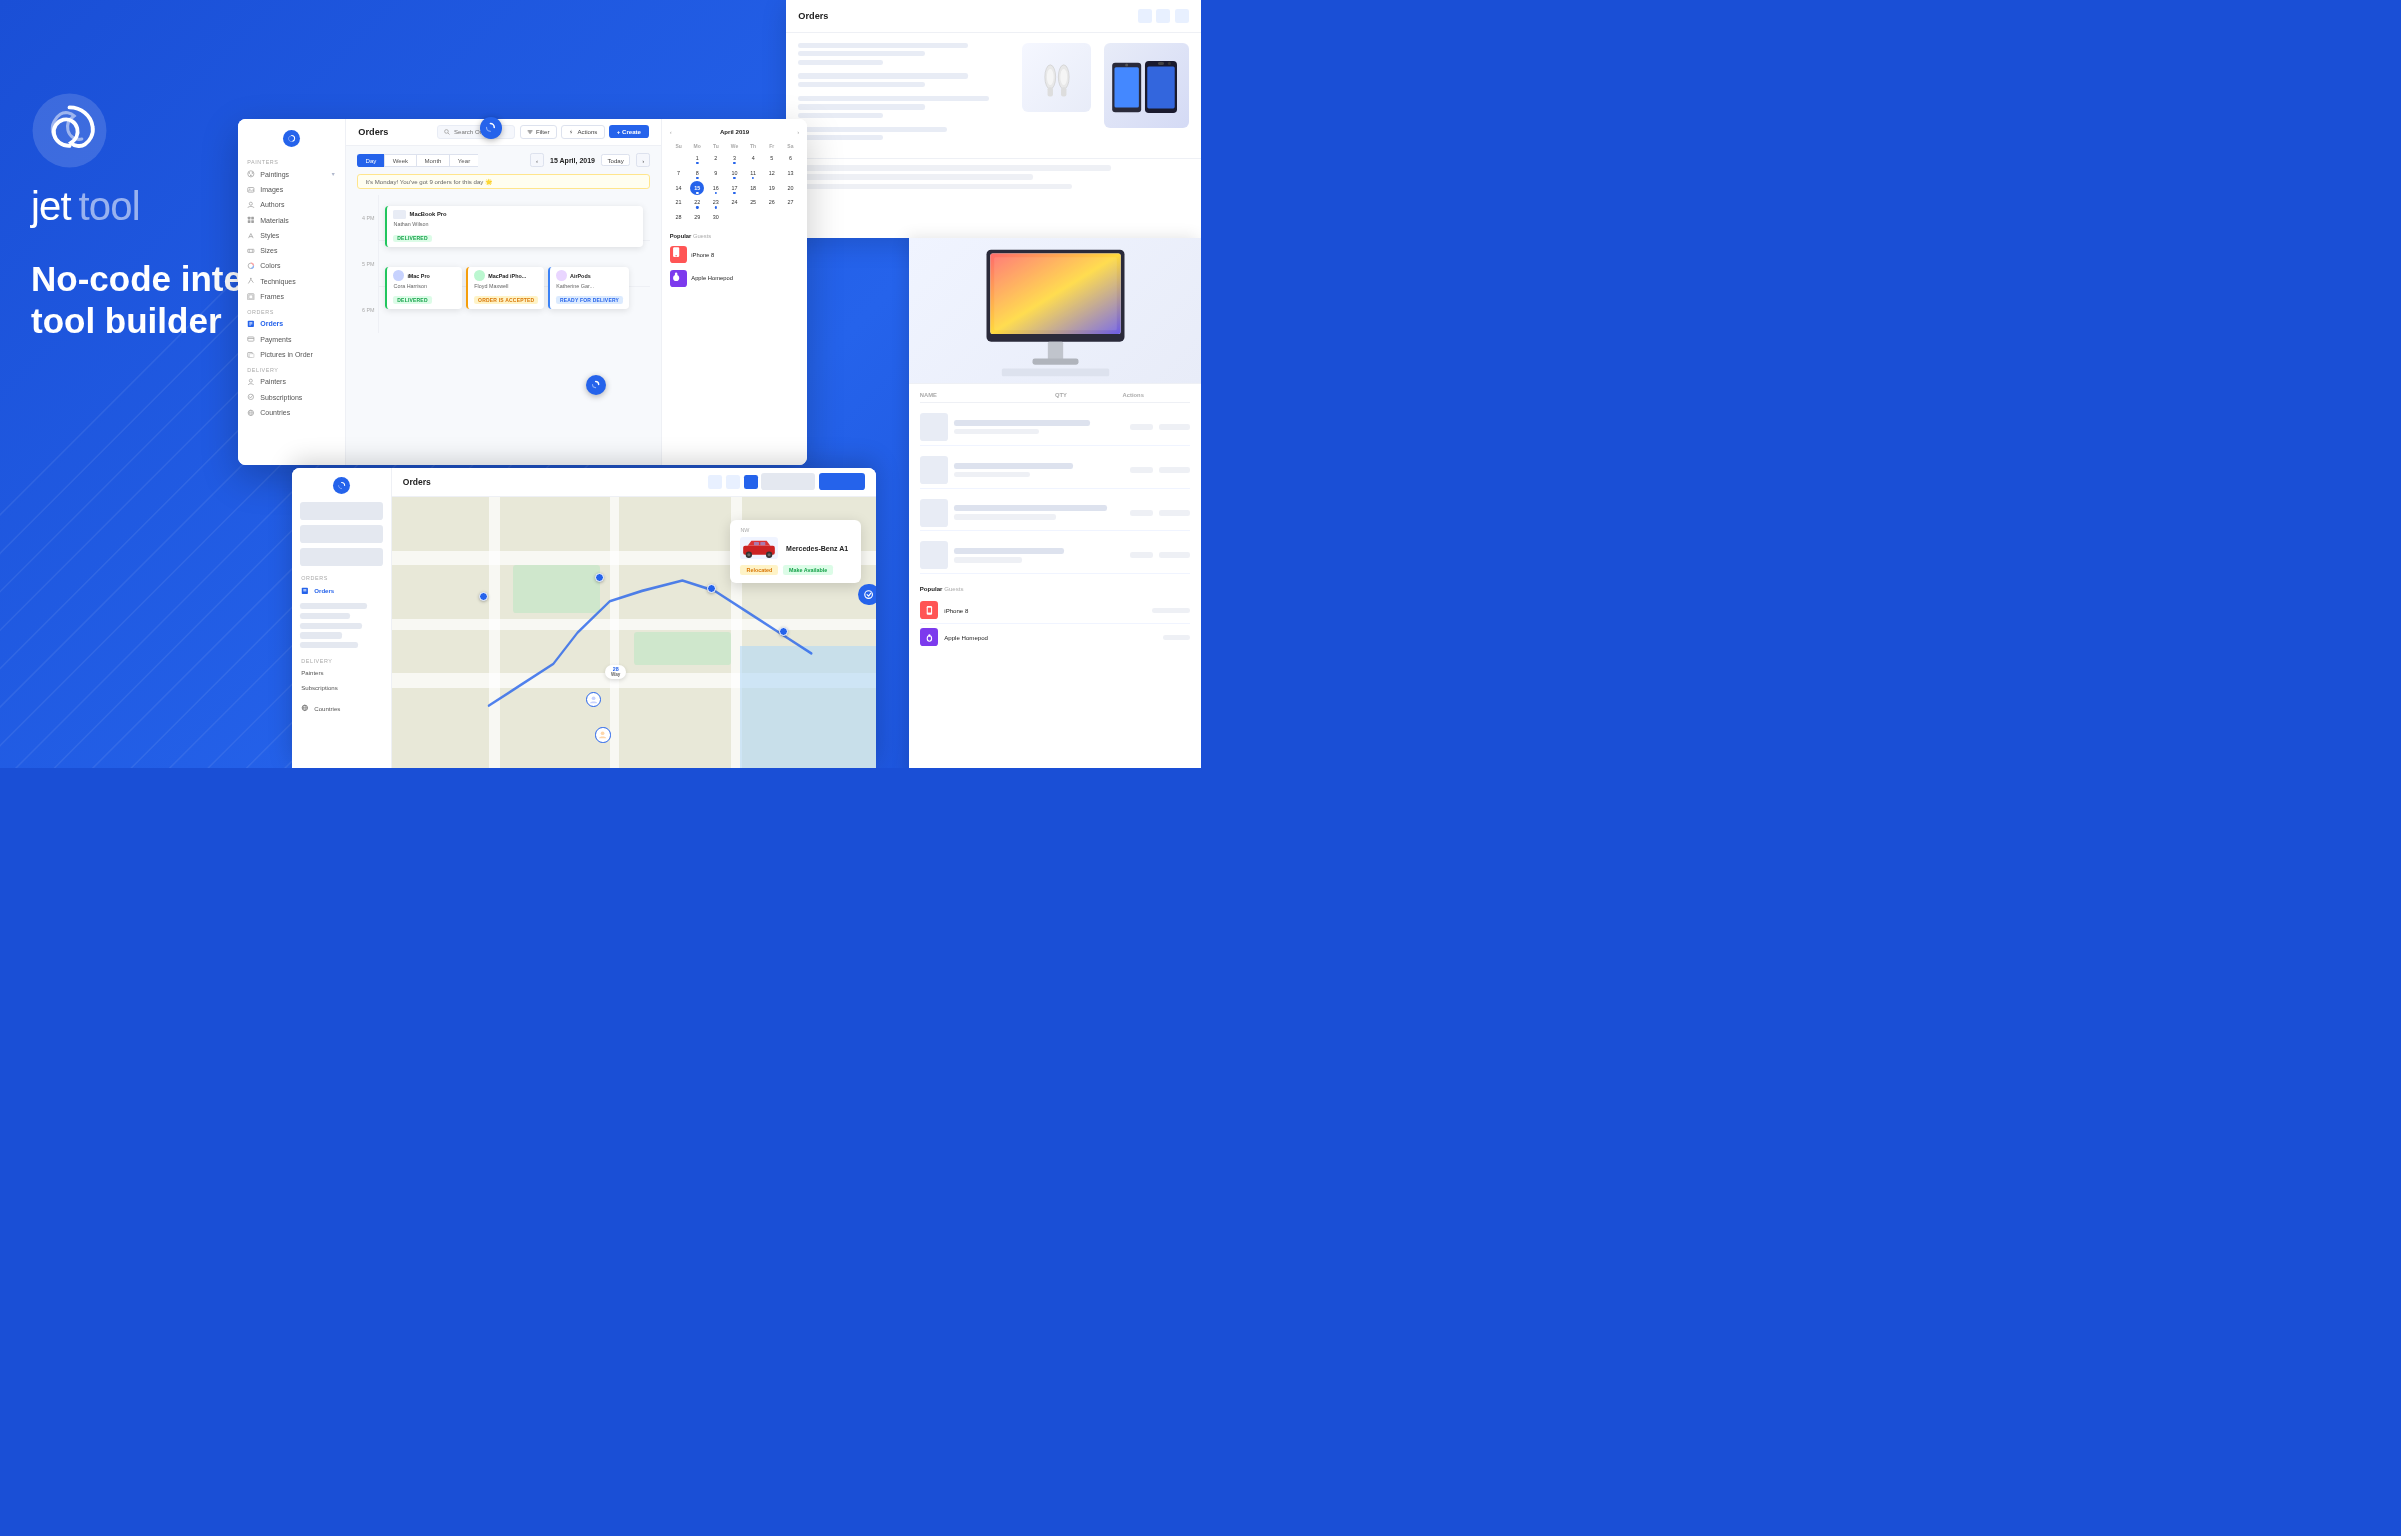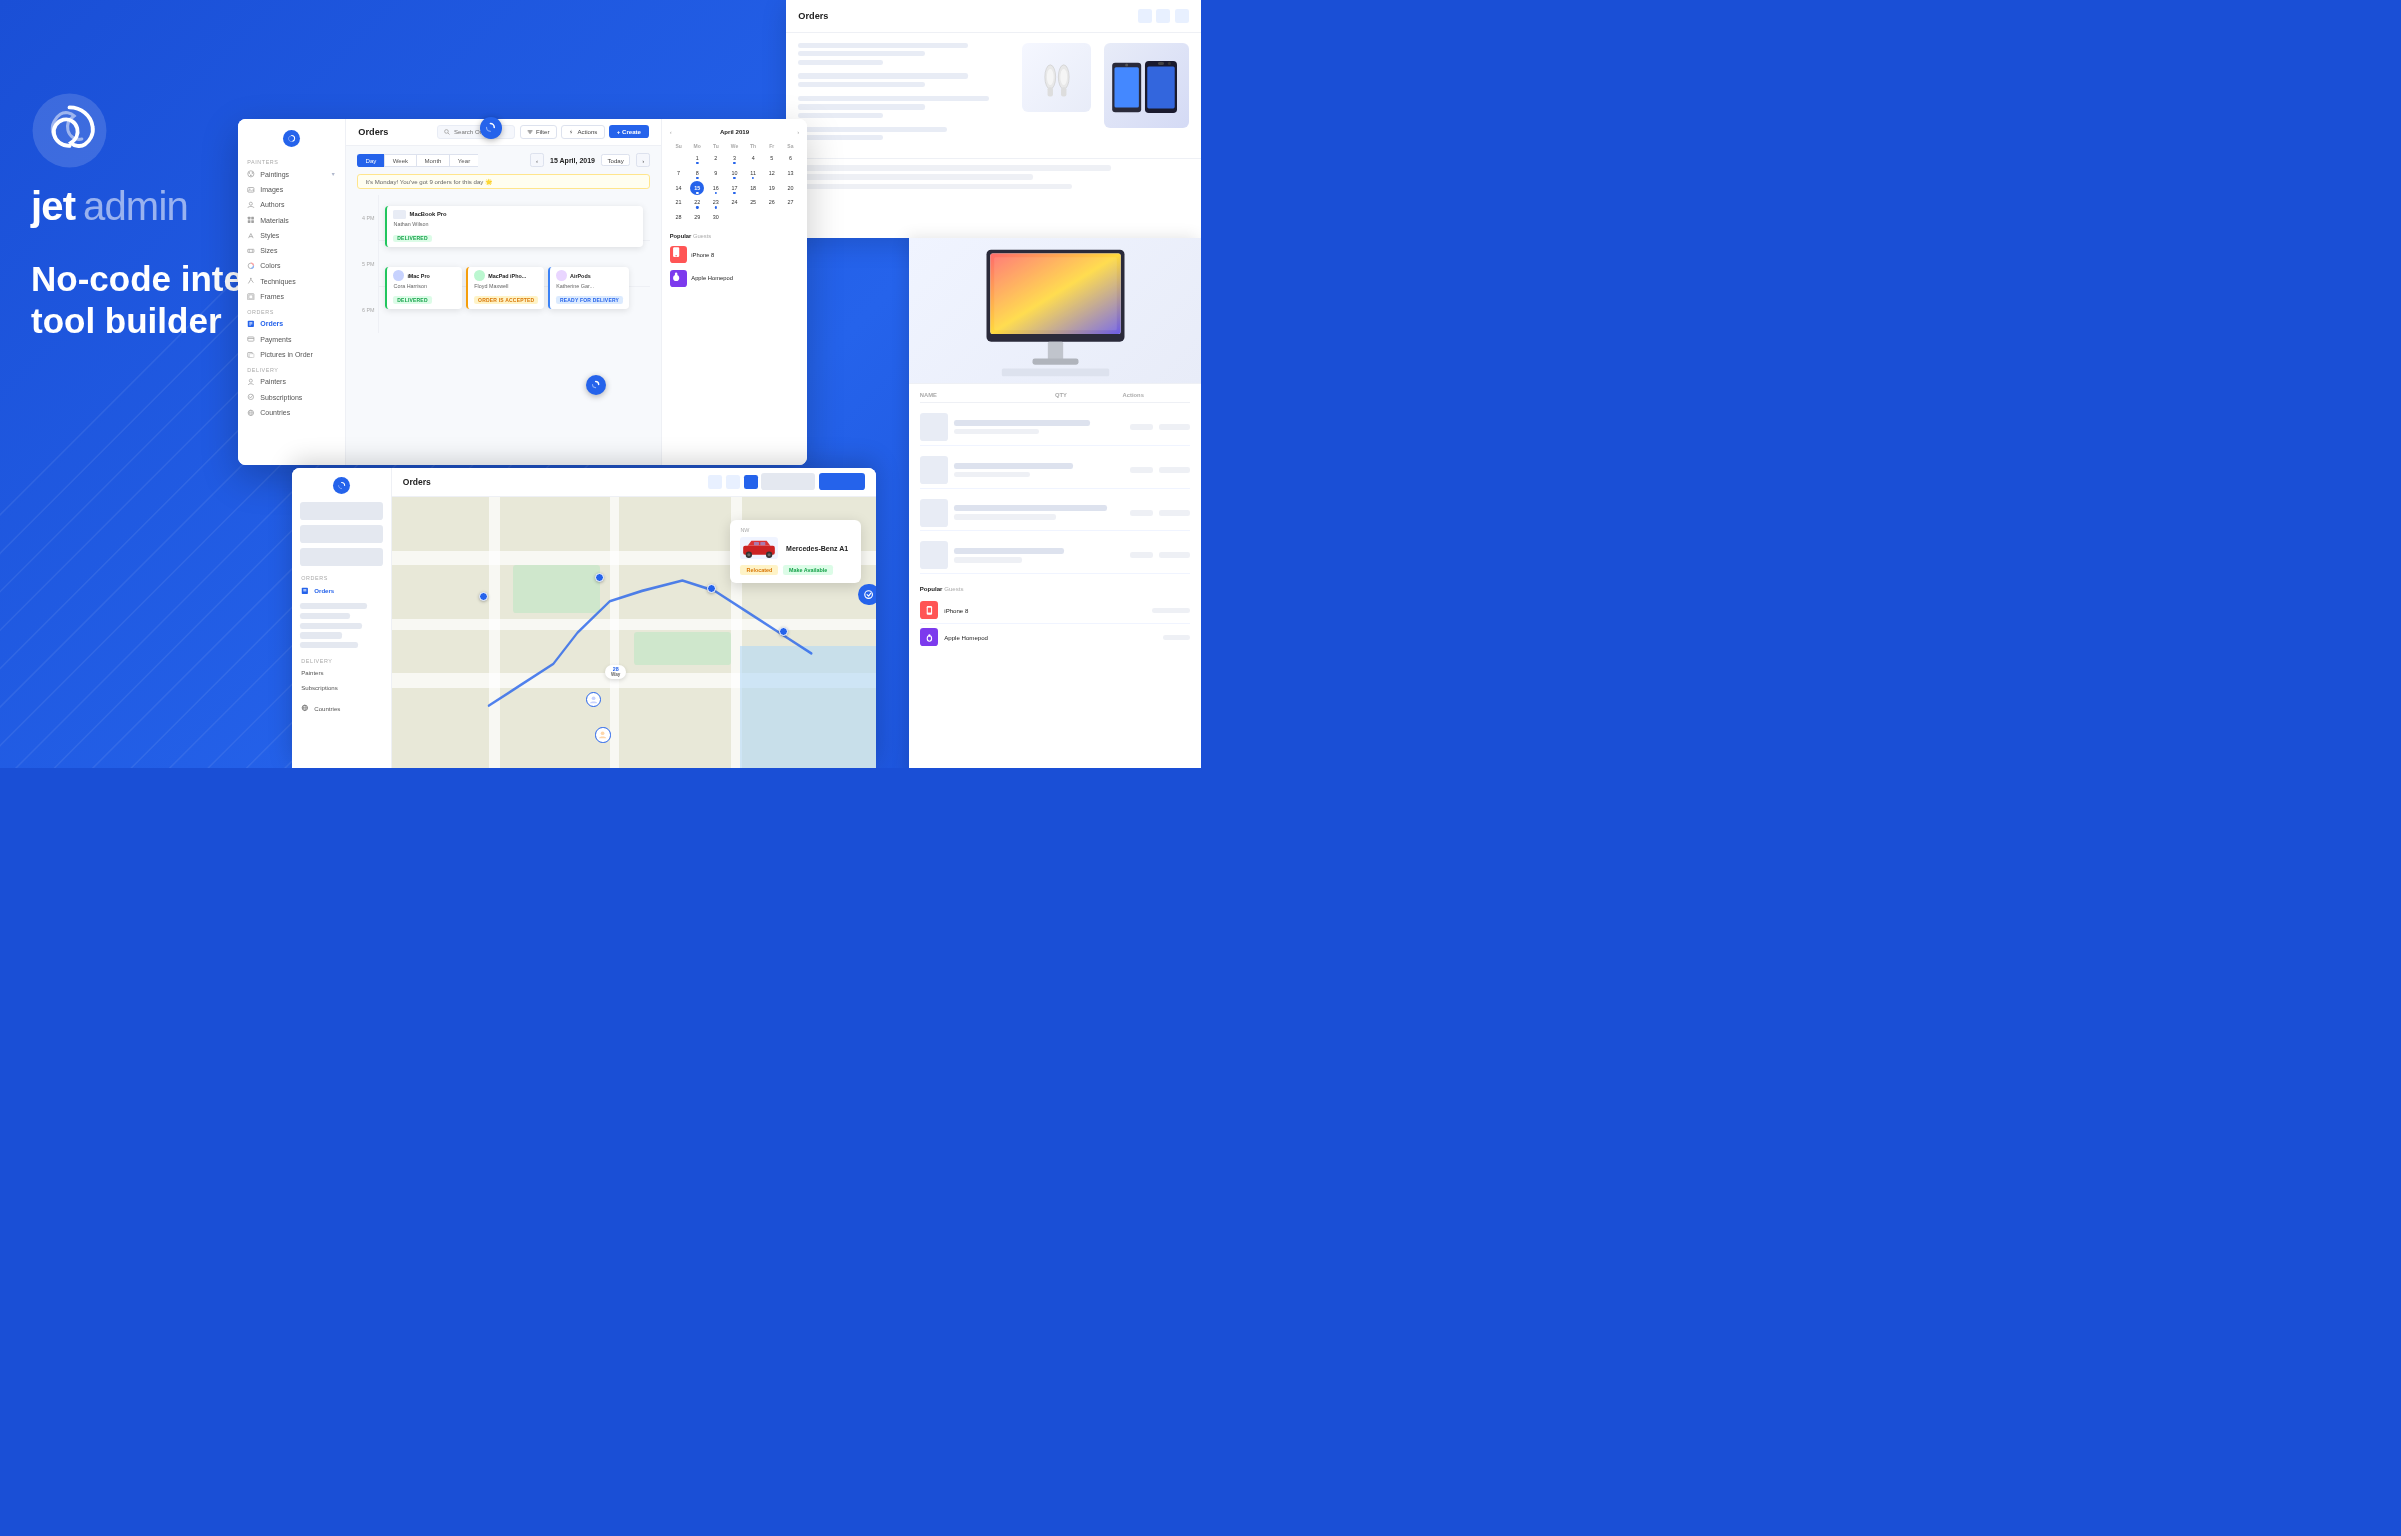--- a/index.html
+++ b/index.html
@@ -42,21 +42,21 @@
       height: 77px;
     }
     .brand-name {
       display: flex;
       align-items: center;
       gap: 7.7px;
       margin-top: 12.3px;
     }
     .brand-name .jet {
       font-size: 40px;
-      font-weight: 700;
+      font-weight: 400;
       color: #fff;
       letter-spacing: -0.8px;
     }
     .brand-name .admin {
       font-size: 40px;
       font-weight: 300;
       color: rgba(255,255,255,0.55);
       letter-spacing: -0.8px;
     }
     .tagline {
@@ -671,21 +671,21 @@
 <div class="brand-area">
   
   <svg class="brand-logo" viewBox="0 0 100 100" xmlns="http://www.w3.org/2000/svg">
     <circle cx="50" cy="50" r="48" fill="rgba(255,255,255,0.15)"></circle>
     <path d="M50 20 C65 20, 78 30, 80 45 C82 55, 76 64, 70 68 C64 72, 56 70, 52 66 C58 62, 62 55, 60 47 C58 39, 50 34, 42 36 C34 38, 28 46, 30 55 C32 64, 40 70, 50 70" stroke="white" stroke-width="5" fill="none" stroke-linecap="round"></path>
     <path d="M50 70 C40 70, 30 62, 28 52 C26 42, 32 33, 38 29 C44 25, 52 27, 56 31 C50 35, 46 42, 48 50 C50 58, 58 63, 66 61" stroke="rgba(255,255,255,0.5)" stroke-width="4" fill="none" stroke-linecap="round"></path>
   </svg>
 
   <div class="brand-name">
     <span class="jet">jet</span>
-    <span class="admin">admin</span>
+    <span class="admin">tool</span>
   </div>
 
   <div class="tagline">No-code internal<br>tool builder</div>
 </div>
 
 <div class="panel-tr">
   <div style="padding: 9.2px 12.3px; border-bottom: 0.8px solid #eef0f5; display:flex; justify-content:space-between; align-items:center;">
     <span style="font-size:9.2px; font-weight:600; color:#222;">Orders</span>
     <div style="display:flex; gap:4.6px;">
       <div style="width:14px;height:14px;background:#e8f0ff;border-radius:2.3px;"></div>

